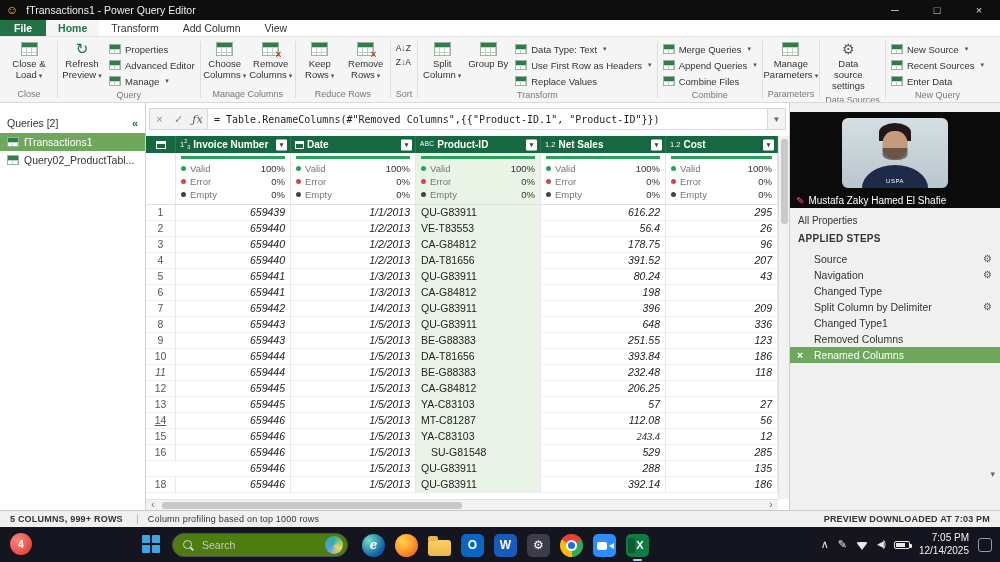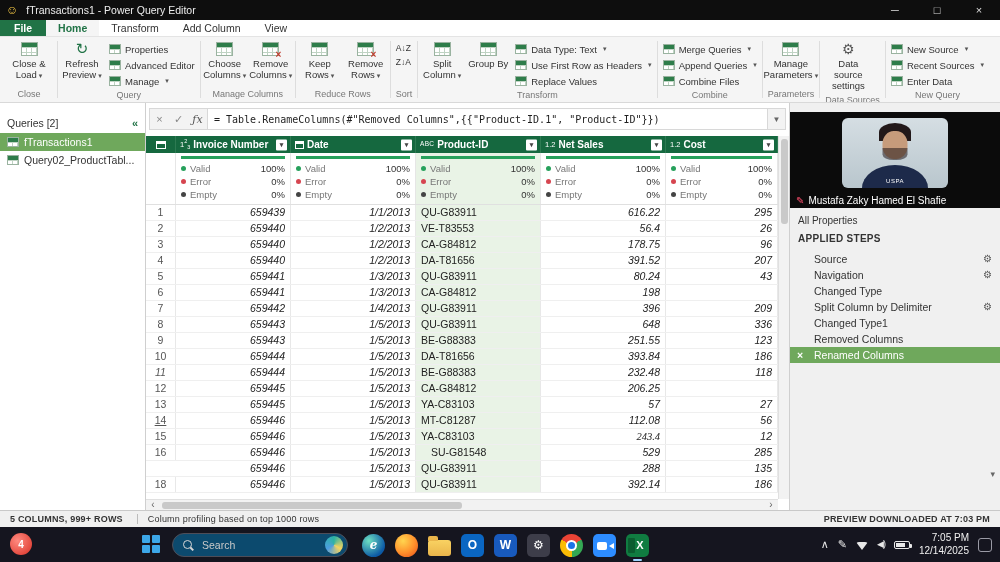--- a/index.html
+++ b/index.html
@@ -109,21 +109,21 @@
 .sb-left{padding:0 10px;font-weight:bold}
 .sb-div{width:1px;height:10px;background:#bbb;margin:0 4px}
 .sb-mid{padding:0 6px}
 .sb-right{margin-left:auto;padding-right:10px;font-weight:bold}
 
 
 .taskbar{position:absolute;left:0;right:0;top:527px;height:35px;background:#15151f;color:#fff}
 .tb-badge{position:absolute;left:10px;top:6px;width:22px;height:22px;border-radius:50%;background:radial-gradient(circle at 35% 35%,#ff8a80,#d93025);display:flex;align-items:center;justify-content:center;font-size:10px;font-weight:bold}
 .start{position:absolute;left:142px;top:8px;width:19px;height:19px;display:grid;grid-template-columns:8px 8px;grid-template-rows:8px 8px;gap:2px}
 .start span{background:#3ca7e8;border-radius:1px}
-.searchpill{position:absolute;left:172px;top:6px;width:176px;height:24px;border-radius:12px;background:#0c4a6e;border:1px solid #4d4d58;display:flex;align-items:center;padding:0 4px 0 10px;gap:8px}
+.searchpill{position:absolute;left:172px;top:6px;width:176px;height:24px;border-radius:12px;background:#4d7c0f;border:1px solid #4d4d58;display:flex;align-items:center;padding:0 4px 0 10px;gap:8px}
 .mag{position:relative;width:11px;height:11px;flex:none}
 .mag::before{content:'';position:absolute;left:0;top:0;width:7px;height:7px;border:1.5px solid #d7d7d7;border-radius:50%}
 .mag::after{content:'';position:absolute;left:7px;top:8px;width:4px;height:1.5px;background:#d7d7d7;transform:rotate(45deg)}
 .searchtext{color:#c9c9c9;font-size:10.5px;flex:1}
 .searchimg{width:18px;height:18px;border-radius:50%;background:conic-gradient(#2bb3a3,#f4d35e,#4d9de0,#2bb3a3);flex:none}
 .apps{position:absolute;left:362px;top:5px;display:flex;gap:10px;align-items:center;height:26px}
 .app{position:relative;width:23px;height:23px;border-radius:5px;display:flex;align-items:center;justify-content:center;color:#fff;font-weight:bold;font-size:12px}
 .app.open::after{content:'';position:absolute;bottom:-4px;left:7px;right:7px;height:2px;border-radius:1px;background:#9fd4ff}
 .app.edge{border-radius:50%;background:radial-gradient(circle at 30% 30%,#6ee0c2,#0c59a4 72%)}
 .app.edge span{font-family:"DejaVu Serif",serif;font-style:italic}

